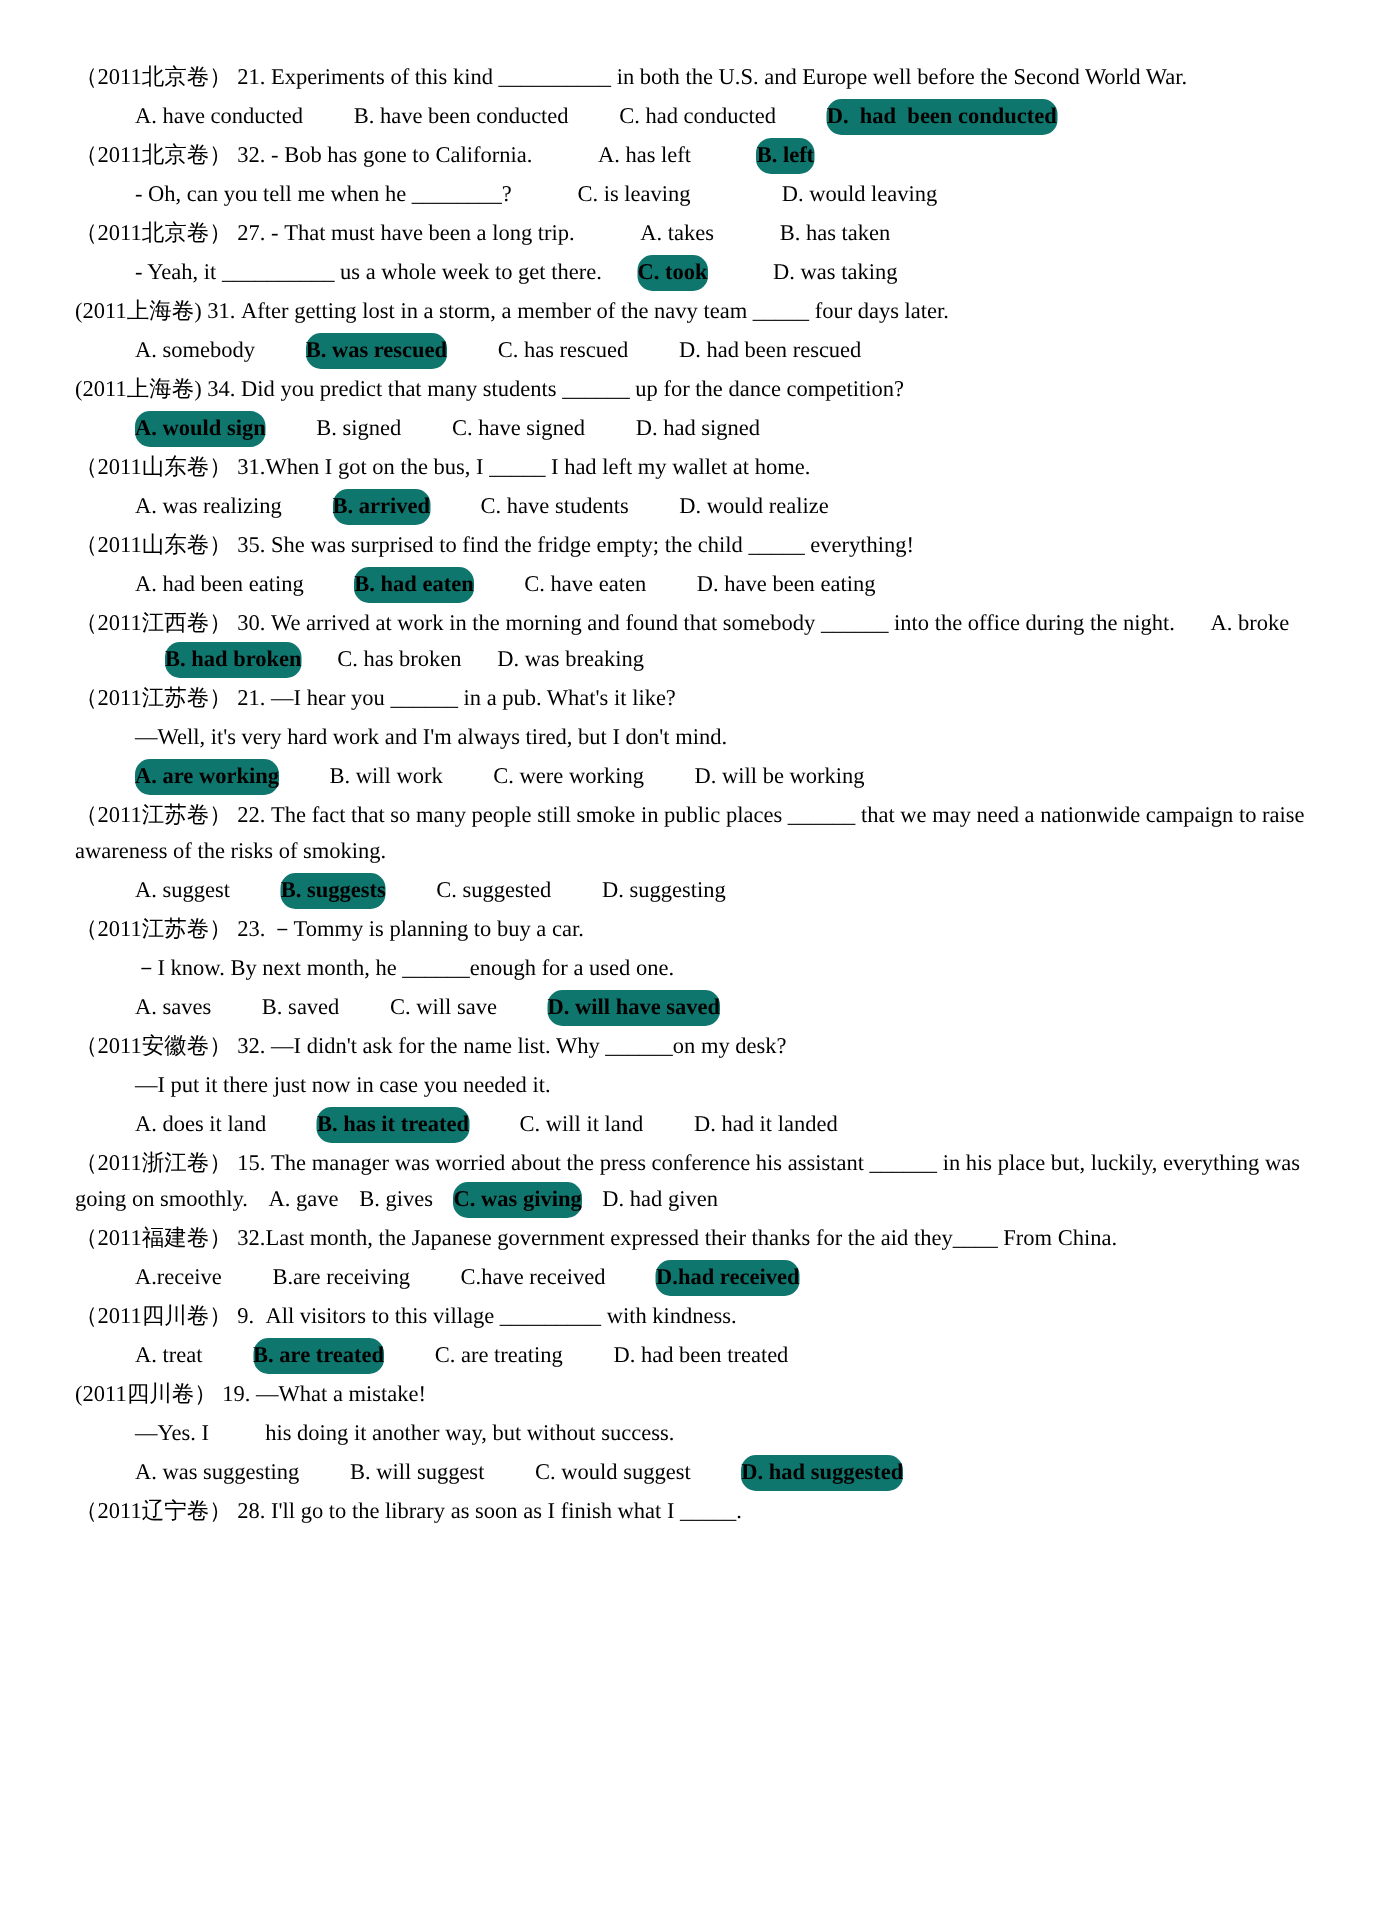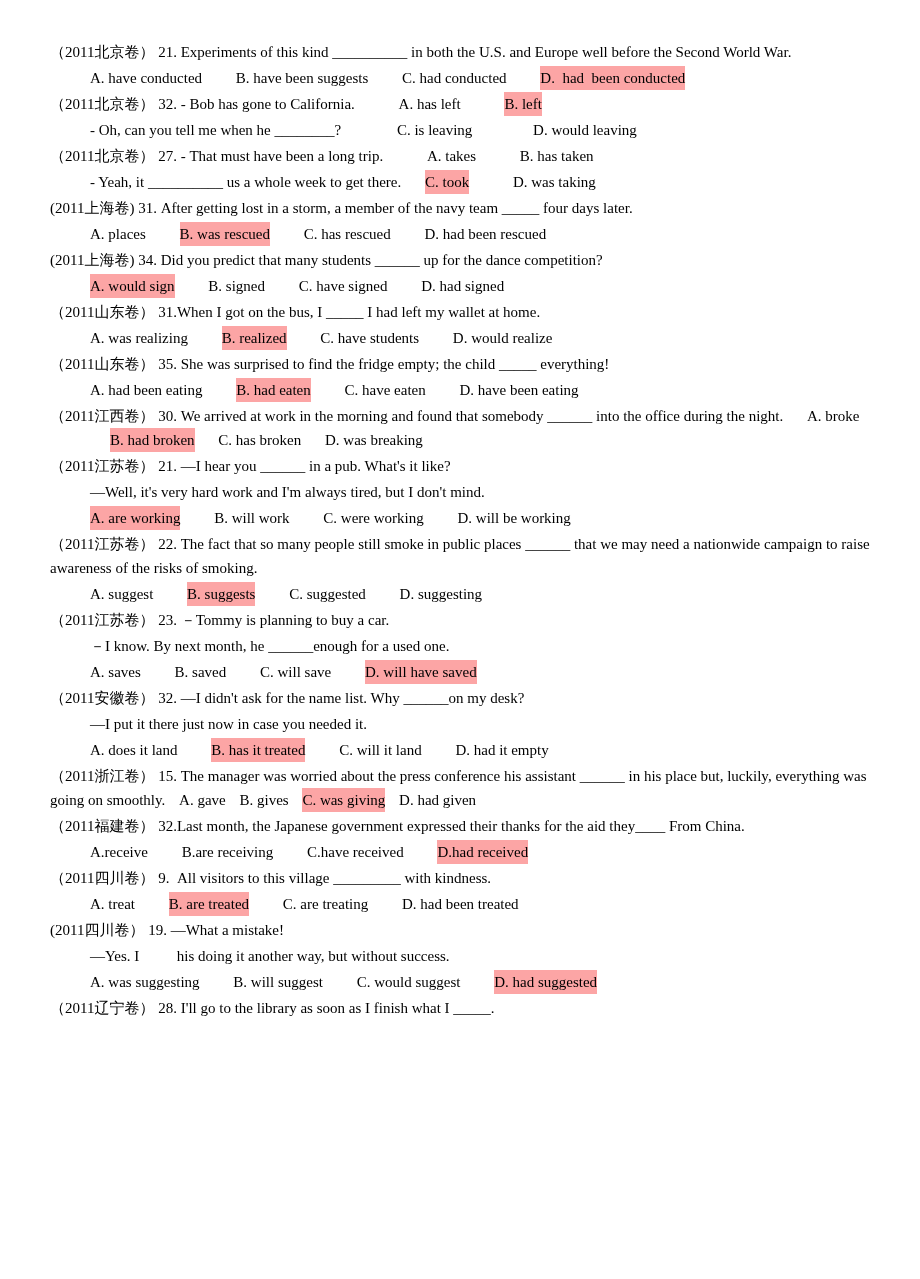--- a/index.html
+++ b/index.html
@@ -10,22 +10,23 @@
       color: #000;
       background: #fff;
       padding: 40px 50px;
       width: 920px;
       min-height: 1279px;
     }
     .indent {
       margin-left: 40px;
     }
     .highlight {
-      background-color: #fca5a5;
-      font-weight: normal;
+      background-color: #0f766e;
+      font-weight: bold;
+      border-radius: 10px;
     }
     .option {
       display: inline-block;
       margin-right: 30px;
       text-align: center;
     }
     p {
       margin-bottom: 2px;
     }
   </style>
@@ -33,56 +34,56 @@
 <body>
 
 <div>
 
   <p>
     <span>（2011北京卷）</span>
     21. Experiments of this kind __________ in both the U.S. and Europe well before the Second World War.
   </p>
   <p class="indent">
     <span class="option">A. have conducted</span>
-    <span class="option">B. have been suggests</span>
+    <span class="option">B. have been conducted</span>
     <span class="option">C. had conducted</span>
     <span class="option highlight">D.&nbsp;&nbsp;had&nbsp;&nbsp;been conducted</span>
   </p>
 
 
   <p>
     <span>（2011北京卷）</span>
     32. - Bob has gone to California.
     <span style="display:inline-block; margin-left:40px;">A. has left</span>
     <span class="highlight" style="display:inline-block; margin-left:40px;">B. left</span>
   </p>
   <p class="indent">
     - Oh, can you tell me when he ________?
-    <span style="display:inline-block; margin-left:52px;">C. is leaving</span>
+    <span style="display:inline-block; margin-left:40px;">C. is leaving</span>
     <span style="display:inline-block; margin-left:57px;">D. would leaving</span>
   </p>
 
   <p>
     <span>（2011北京卷）</span>
     27. - That must have been a long trip.
     <span style="display:inline-block; margin-left:40px;">A. takes</span>
     <span style="display:inline-block; margin-left:40px;">B. has taken</span>
   </p>
   <p class="indent">
     - Yeah, it __________ us a whole week to get there.
     <span class="highlight" style="display:inline-block; margin-left:20px;">C. took</span>
     <span style="display:inline-block; margin-left:40px;">D. was taking</span>
   </p>
 
   <p>
     <span>(2011上海卷)</span>
     31. After getting lost in a storm, a member of the navy team _____ four days later.
   </p>
   <p class="indent">
-    <span class="option">A. places</span>
+    <span class="option">A. somebody</span>
     <span class="option highlight">B. was rescued</span>
     <span class="option">C. has rescued</span>
     <span class="option">D. had been rescued</span>
   </p>
 
   <p>
     <span>(2011上海卷)</span>
     34. Did you predict that many students ______ up for the dance competition?
   </p>
   <p class="indent">
@@ -91,21 +92,21 @@
     <span class="option">C. have signed</span>
     <span class="option">D. had signed</span>
   </p>
 
   <p>
     <span>（2011山东卷）</span>
     31.When I got on the bus, I _____ I had left my wallet at home.
   </p>
   <p class="indent">
     <span class="option">A. was realizing</span>
-    <span class="option highlight">B. realized</span>
+    <span class="option highlight">B. arrived</span>
     <span class="option">C. have students</span>
     <span class="option">D. would realize</span>
   </p>
 
   <p>
     <span>（2011山东卷）</span>
     35. She was surprised to find the fridge empty; the child _____ everything!
   </p>
   <p class="indent">
     <span class="option">A. had been eating</span>
@@ -166,21 +167,21 @@
     <span>（2011安徽卷）</span>
     32. —I didn't ask for the name list. Why ______on my desk?
   </p>
   <p class="indent">
     —I put it there just now in case you needed it.
   </p>
   <p class="indent">
     <span class="option">A. does it land</span>
     <span class="option highlight">B. has it treated</span>
     <span class="option">C. will it land</span>
-    <span class="option">D. had it empty</span>
+    <span class="option">D. had it landed</span>
   </p>
 
   <p>
     <span>（2011浙江卷）</span>
     15. The manager was worried about the press conference his assistant ______ in his place but, luckily, everything was going on smoothly.
     <span style="display:inline-block; margin-left:10px;">A. gave</span>
     <span style="display:inline-block; margin-left:10px;">B. gives</span>
     <span class="highlight" style="display:inline-block; margin-left:10px;">C. was giving</span>
     <span style="display:inline-block; margin-left:10px;">D. had given</span>
   </p>

